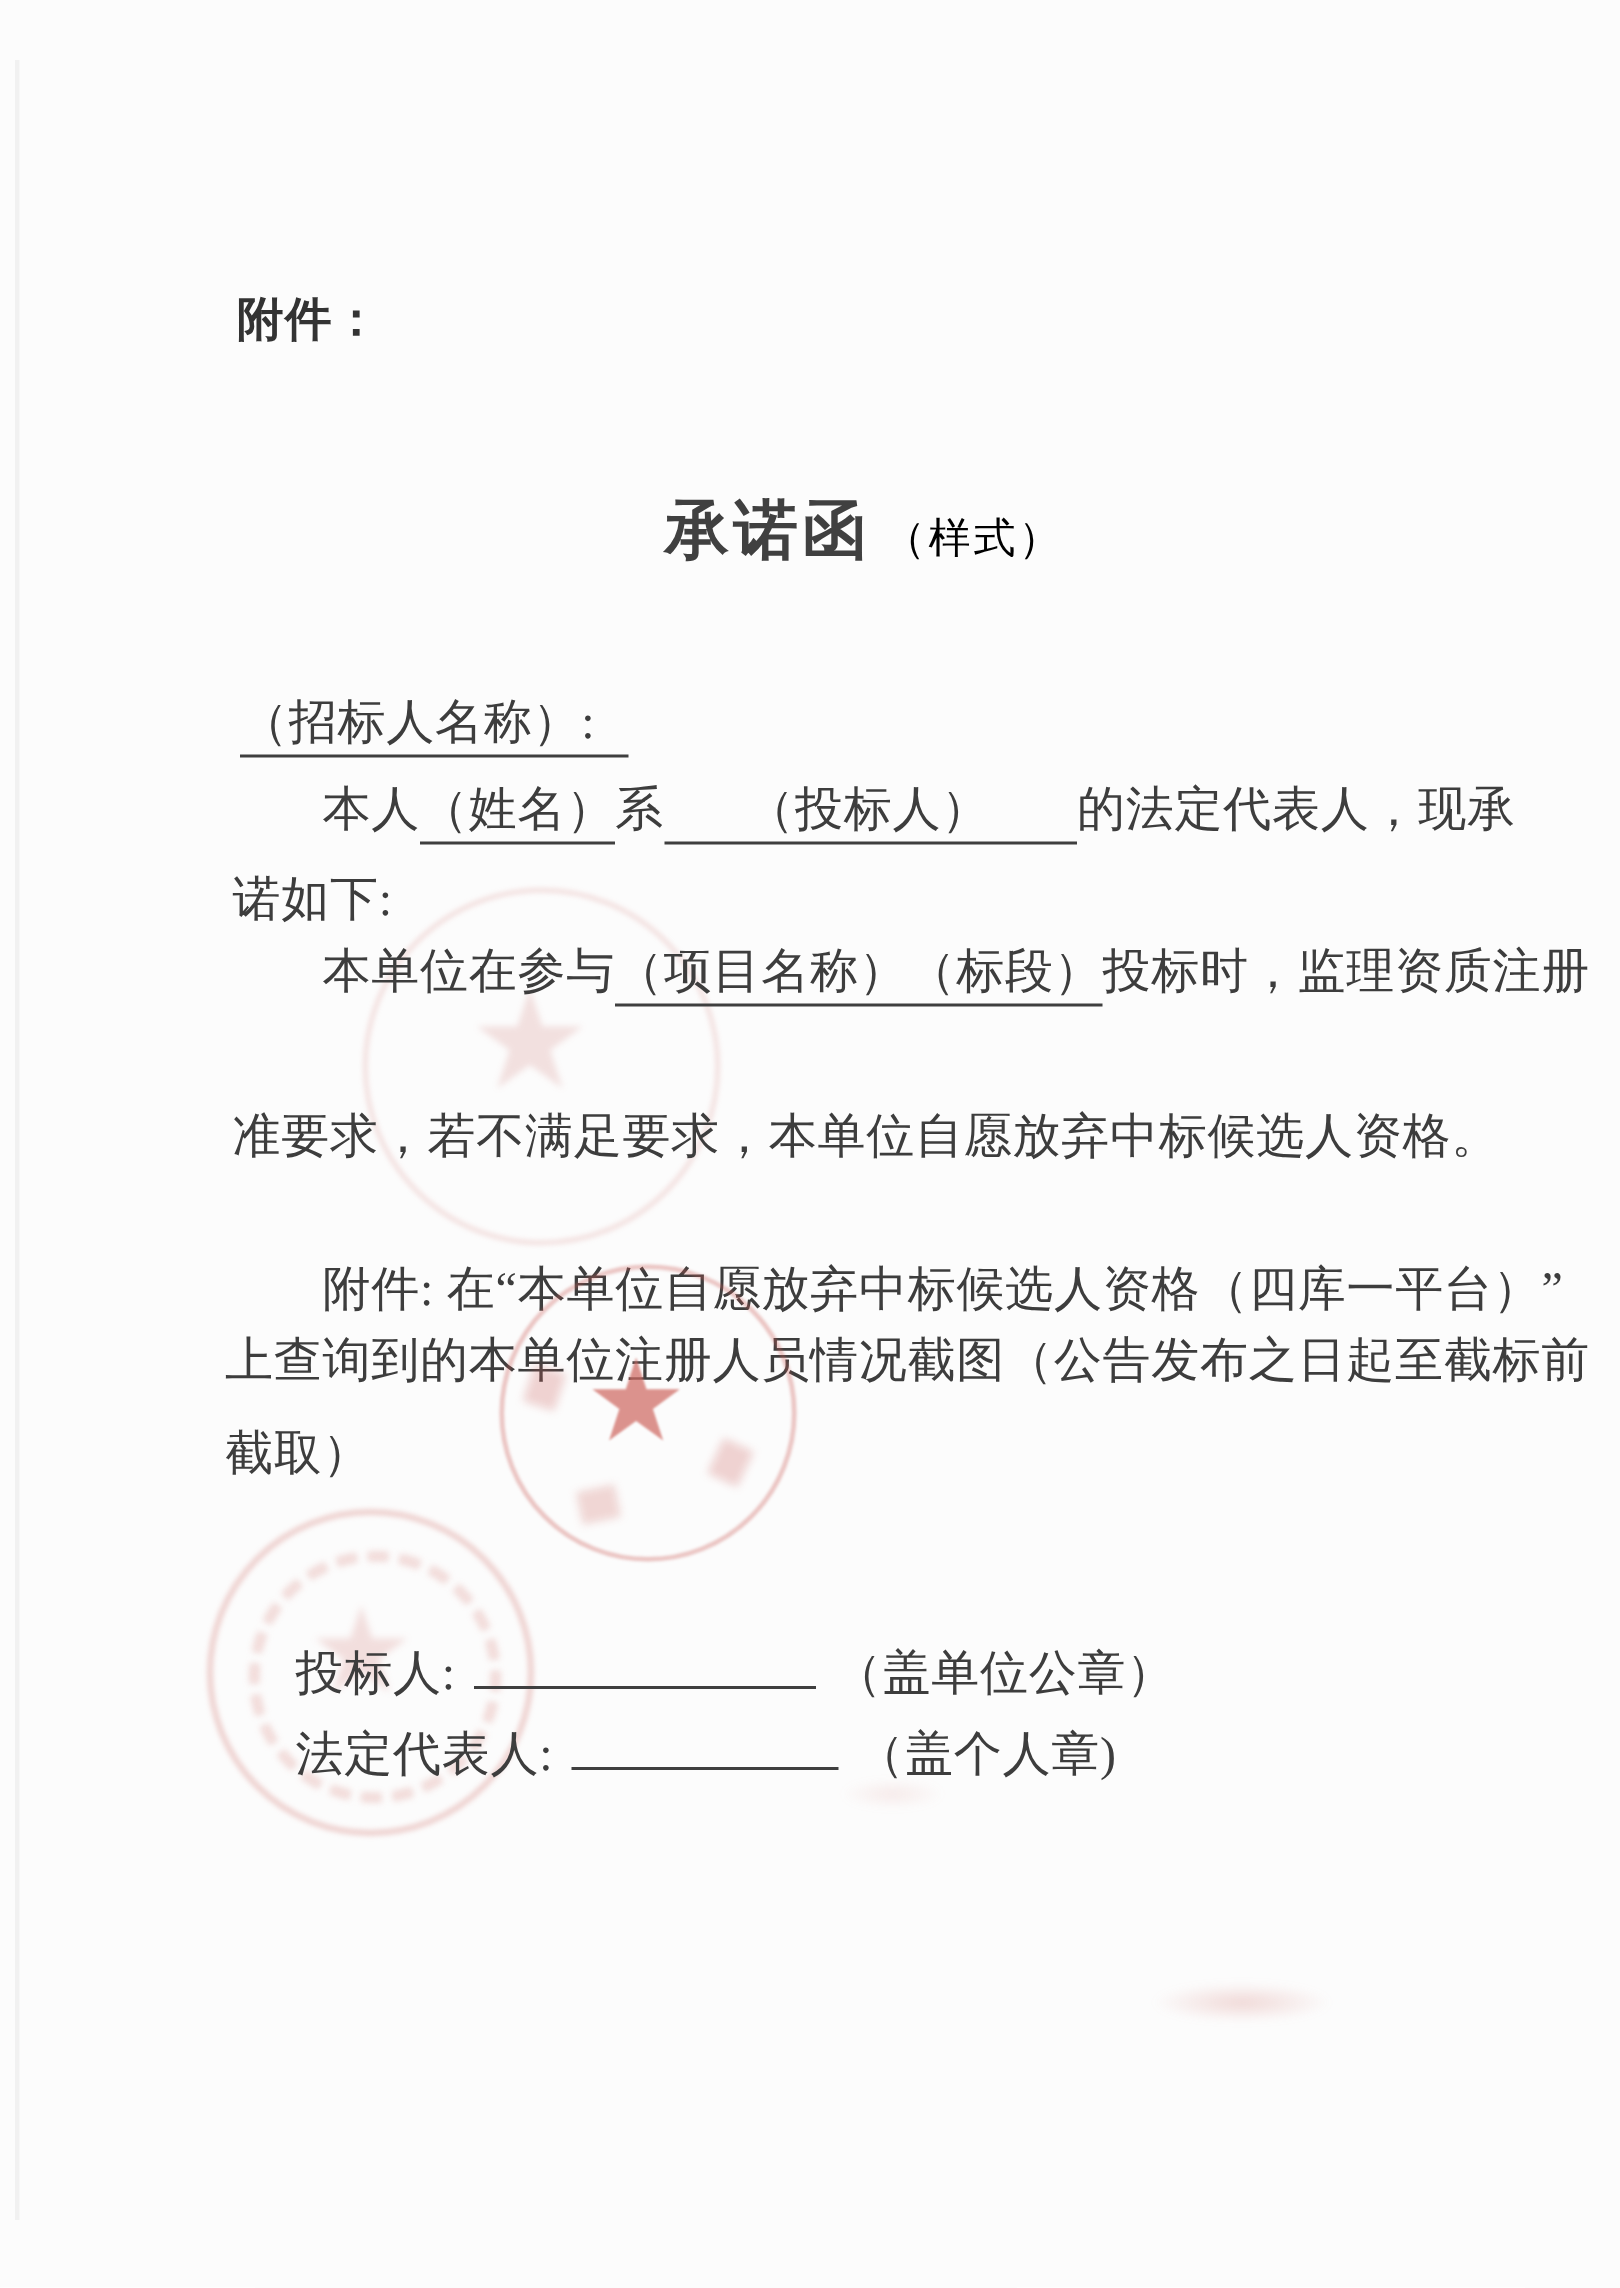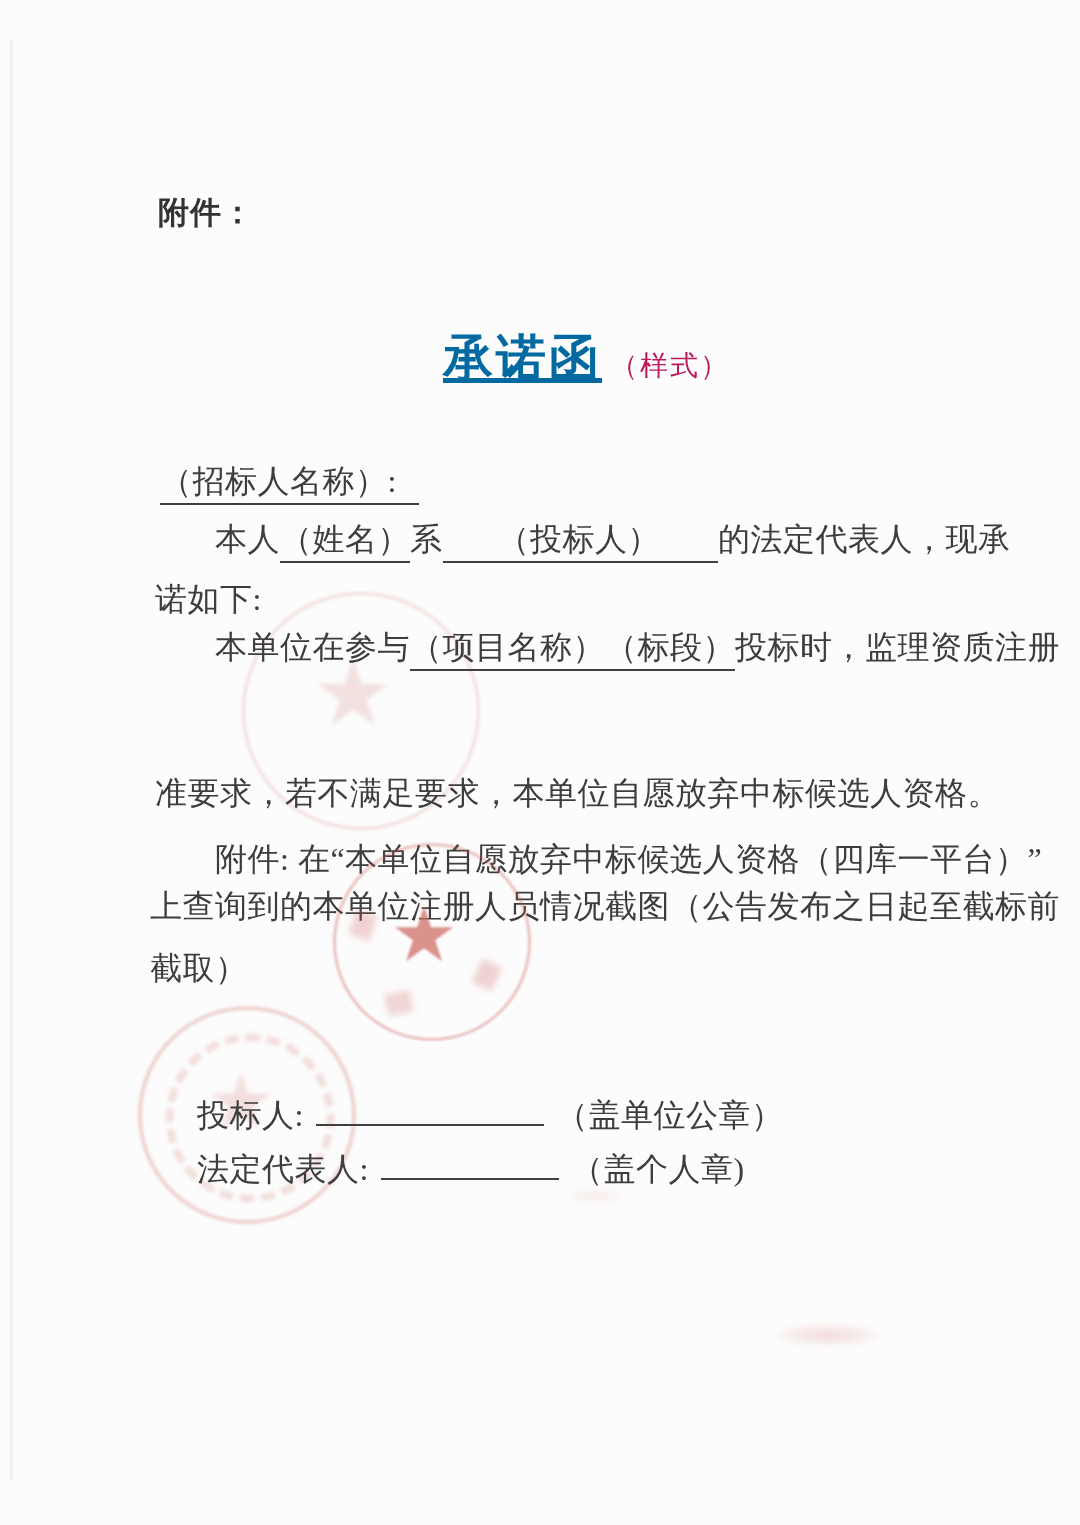--- a/index.html
+++ b/index.html
@@ -17,23 +17,23 @@
     background:#f1f1f1;
   }
   .abs { position:absolute; white-space:nowrap; }
   .body-text { font-size:32px; letter-spacing:0.5px; }
   .att-label {
     font-family:"Liberation Sans","DejaVu Sans",sans-serif;
     font-weight:700; font-size:31px; color:#333;
     letter-spacing:1px;
   }
   .doc-title-main {
-    font-weight:700; font-size:50px; color:#0369a1; letter-spacing:3px;text-decoration:underline;
+    font-weight:700; font-size:43px; color:#404040; letter-spacing:3px;
   }
-  .doc-title-sub { font-size:28px; color:#be185d; margin-left:8px; letter-spacing:2px; }
+  .doc-title-sub { font-size:28px; color:#000000; margin-left:8px; letter-spacing:2px; }
   .u {
     border-bottom:2.5px solid #3f3f3f;
     padding-bottom:4px;
   }
   .u-pad-after { padding-right:22px; }
   .u-gap { padding-left:55px; padding-right:58px; }
   .blank-line {
     display:inline-block;
     border-bottom:2.5px solid #3f3f3f;
     height:30px;
@@ -120,21 +120,21 @@
   </div>
 
   <div class="abs body-text" style="left:215px; top:518px;">
     <span>本人</span><span class="u">（姓名）</span><span>系</span><span class="u u-gap">（投标人）</span><span>的法定代表人，现承</span>
   </div>
   <div class="abs body-text" style="left:155px; top:578px;">诺如下:</div>
 
   <div class="abs body-text" style="left:215px; top:626px;">
     <span>本单位在参与</span><span class="u">（项目名称）（标段）</span><span>投标时，监理资质注册</span>
   </div>
-  <div class="abs body-text" style="left:155px; top:736px;margin-top:36px;">准要求，若不满足要求，本单位自愿放弃中标候选人资格。</div>
+  <div class="abs body-text" style="left:155px; top:736px;">准要求，若不满足要求，本单位自愿放弃中标候选人资格。</div>
 
   <div class="abs body-text" style="left:215px; top:838px;">附件: 在“本单位自愿放弃中标候选人资格（四库一平台）”</div>
   <div class="abs body-text" style="left:150px; top:885px;">上查询到的本单位注册人员情况截图（公告发布之日起至截标前</div>
   <div class="abs body-text" style="left:150px; top:947px;">截取）</div>
 
   <div class="stamp ring ringB"></div>
   <div class="stamp abs starB">★</div>
   <div class="stamp abs markB1"></div>
   <div class="stamp abs markB2"></div>
   <div class="stamp abs markB3"></div>

